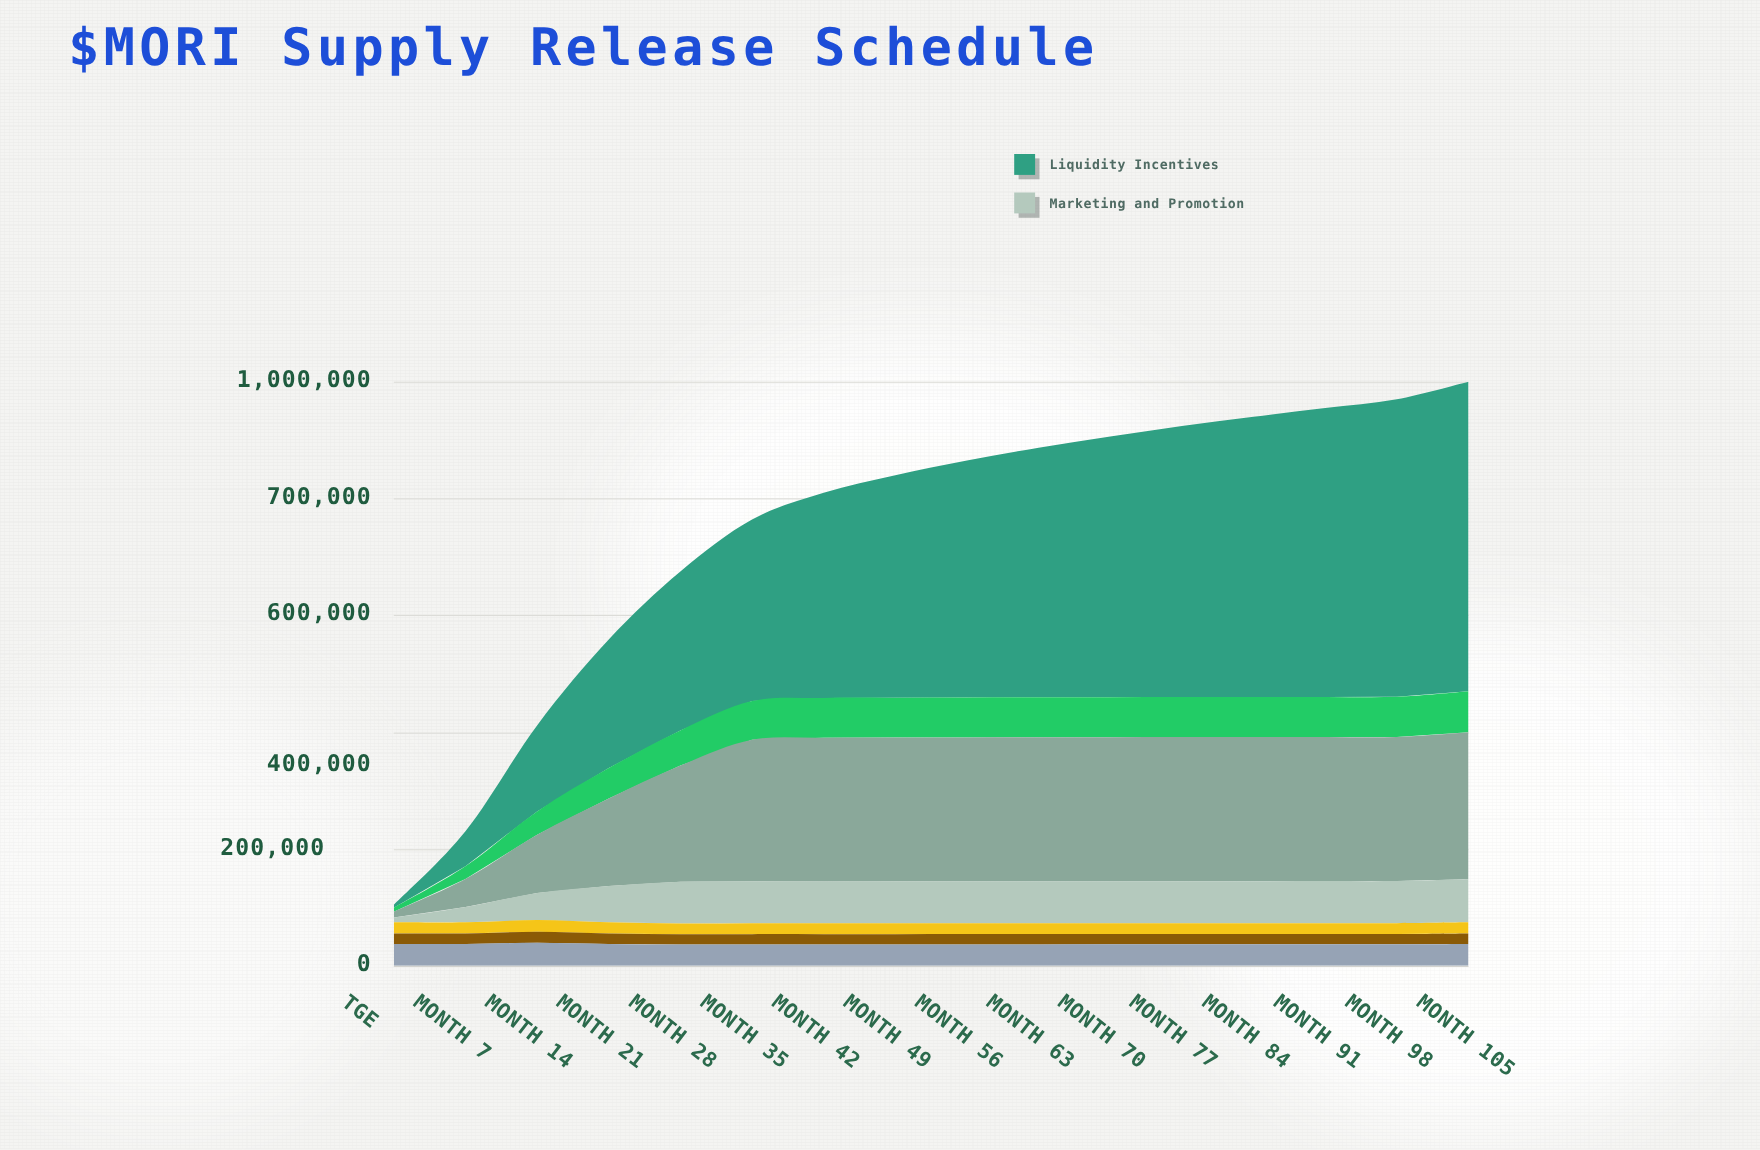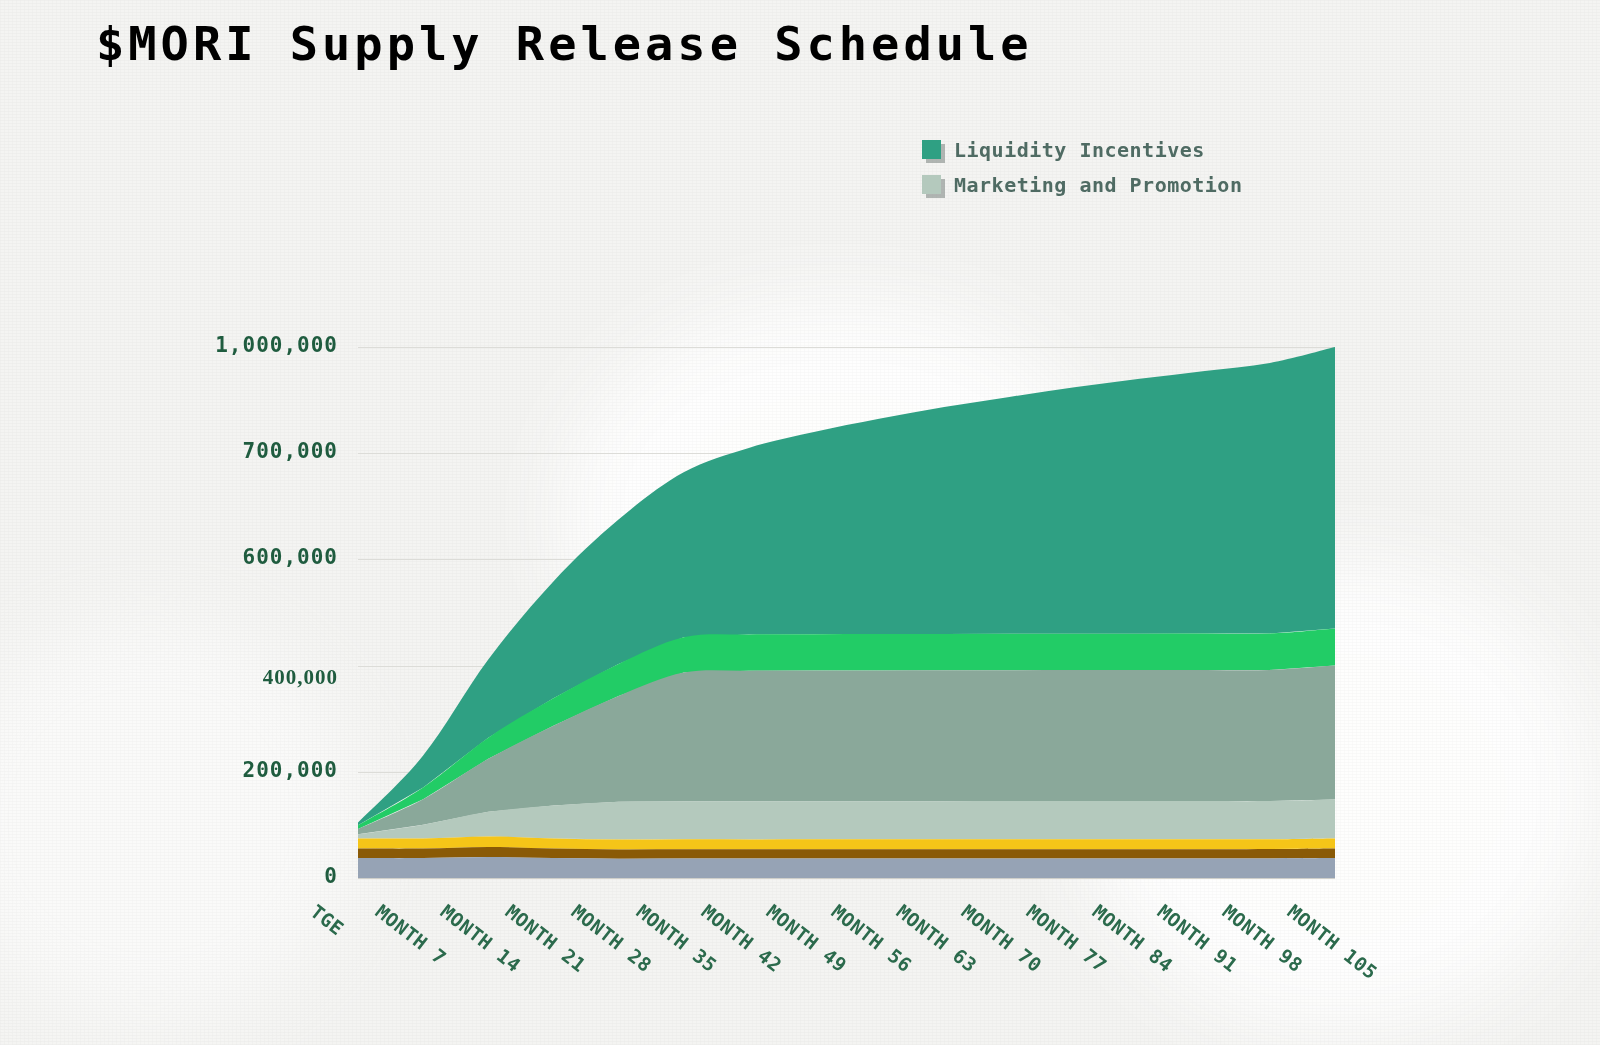--- a/index.html
+++ b/index.html
@@ -20,43 +20,43 @@
   .blob.b3{left:-60px;top:620px;width:420px;height:400px;opacity:.55;}
   .paper-noise{
     position:absolute;left:0;top:0;width:100%;height:100%;
     opacity:.035;pointer-events:none;
     background-image:
       repeating-linear-gradient(0deg, rgba(0,0,0,.5) 0 1px, transparent 1px 3px),
       repeating-linear-gradient(90deg, rgba(0,0,0,.4) 0 1px, transparent 1px 4px);
   }
 
   #title{
-    position:absolute;left:96px;top:16px;
+    position:absolute;left:62px;top:16px;
     font-family:"DejaVu Sans Mono", monospace;
     font-size:47px;font-weight:bold;letter-spacing:4px;
-    color:#000000;
+    color:#1d4ed8;
     white-space:nowrap;
   }
 
   
   #legend{
     position:absolute;left:922px;top:132px;width:600px;
     display:flex;flex-wrap:wrap;
   }
   .legend-col{display:flex;flex-direction:column;}
   .legend-col.col-a{width:380px;}
   .legend-col.col-b{width:220px;}
   .legend-item{display:flex;align-items:center;height:35px;}
   .swatch{
     width:19px;height:19px;margin-right:13px;flex:0 0 auto;
     box-shadow:4px 4px 0 0 rgba(120,130,125,.55);
   }
   .legend-label{
     font-family:"DejaVu Sans Mono", monospace;
-    font-size:20px;font-weight:bold;letter-spacing:.5px;
+    font-size:12px;font-weight:bold;letter-spacing:.5px;
     color:#4f6b63;white-space:nowrap;
   }
 
   
   #chart{position:absolute;left:0;top:0;width:1600px;height:1045px;}
   #plot-svg{position:absolute;left:358px;top:347px;width:977px;height:531px;}
 
   .ytick{
     position:absolute;
     font-family:"DejaVu Sans Mono", monospace;
@@ -105,22 +105,22 @@
     <div id="grid-layer">
         <div class="baseline" style="top: 878px;"></div>
         <div class="gridline" style="top: 771.8px;"></div>
         <div class="gridline" style="top: 665.6px;"></div>
         <div class="gridline" style="top: 559.4px;"></div>
         <div class="gridline" style="top: 453.2px;"></div>
         <div class="gridline" style="top: 347px;"></div>
       </div>
     <div id="ytick-layer">
         <div class="ytick" style="left: 158px; top: 864px;">0</div>
-        <div class="ytick" style="left: 158px; top: 757.8px;">200,000</div>
-        <div class="ytick" style="left: 158px; top: 665px; font-family: Liberation Serif, serif;">400,000</div>
+        <div class="ytick" style="left: 158px; top: 757.8px; text-align: center;">200,000</div>
+        <div class="ytick" style="left: 158px; top: 682px;">400,000</div>
         <div class="ytick" style="left: 158px; top: 545.4px;">600,000</div>
         <div class="ytick" style="left: 158px; top: 439.2px;">700,000</div>
         <div class="ytick" style="left: 158px; top: 333px;">1,000,000</div>
       </div>
     <svg id="plot-svg" viewBox="0 0 977 531" preserveAspectRatio="none">
         <path d="M 0.00 475.51 C 10.86 464.36, 43.42 435.77, 65.13 408.60 C 86.84 381.44, 108.56 341.52, 130.27 312.49 C 151.98 283.47, 173.69 257.76, 195.40 234.44 C 217.11 211.12, 238.82 190.76, 260.53 172.57 C 282.24 154.39, 303.96 137.26, 325.67 125.32 C 347.38 113.37, 369.09 107.62, 390.80 100.89 C 412.51 94.16, 434.22 89.83, 455.93 84.96 C 477.64 80.09, 499.36 75.84, 521.07 71.69 C 542.78 67.53, 564.49 63.63, 586.20 60.00 C 607.91 56.37, 629.62 53.19, 651.33 49.91 C 673.04 46.64, 694.76 43.36, 716.47 40.36 C 738.18 37.35, 759.89 34.60, 781.60 31.86 C 803.31 29.12, 825.02 26.55, 846.73 23.90 C 868.44 21.24, 890.16 19.91, 911.87 15.93 C 933.58 11.95, 966.14 2.66, 977.00 0.00 L 977.00 281.43 L 911.87 286.47 L 846.73 286.55 L 781.60 286.63 L 716.47 286.72 L 651.33 286.82 L 586.20 286.93 L 521.07 287.07 L 455.93 287.23 L 390.80 287.44 L 325.67 290.29 L 260.53 316.98 L 195.40 351.26 L 130.27 390.63 L 65.13 440.46 L 0.00 478.17 Z" fill="#2fa083" stroke="none"></path>
         <path d="M 0.00 478.17 C 10.86 471.88, 43.42 455.05, 65.13 440.46 C 86.84 425.88, 108.56 405.50, 130.27 390.63 C 151.98 375.76, 173.69 363.53, 195.40 351.26 C 217.11 338.98, 238.82 327.14, 260.53 316.98 C 282.24 306.81, 303.96 295.21, 325.67 290.29 C 347.38 285.37, 369.09 287.95, 390.80 287.44 C 412.51 286.93, 434.22 287.30, 455.93 287.23 C 477.64 287.17, 499.36 287.12, 521.07 287.07 C 542.78 287.02, 564.49 286.97, 586.20 286.93 C 607.91 286.89, 629.62 286.86, 651.33 286.82 C 673.04 286.78, 694.76 286.75, 716.47 286.72 C 738.18 286.69, 759.89 286.66, 781.60 286.63 C 803.31 286.60, 825.02 286.58, 846.73 286.55 C 868.44 286.52, 890.16 287.33, 911.87 286.47 C 933.58 285.62, 966.14 282.27, 977.00 281.43 L 977.00 318.60 L 911.87 322.89 L 846.73 322.96 L 781.60 323.03 L 716.47 323.10 L 651.33 323.19 L 586.20 323.28 L 521.07 323.40 L 455.93 323.54 L 390.80 323.72 L 325.67 325.56 L 260.53 348.95 L 195.40 378.87 L 130.27 411.84 L 65.13 452.15 L 0.00 481.88 Z" fill="#22cc66" stroke="none"></path>
         <path d="M 0.00 481.88 C 10.86 476.93, 43.42 463.82, 65.13 452.15 C 86.84 440.47, 108.56 424.05, 130.27 411.84 C 151.98 399.63, 173.69 389.35, 195.40 378.87 C 217.11 368.39, 238.82 357.84, 260.53 348.95 C 282.24 340.07, 303.96 329.77, 325.67 325.56 C 347.38 321.36, 369.09 324.06, 390.80 323.72 C 412.51 323.38, 434.22 323.59, 455.93 323.54 C 477.64 323.49, 499.36 323.44, 521.07 323.40 C 542.78 323.36, 564.49 323.32, 586.20 323.28 C 607.91 323.25, 629.62 323.22, 651.33 323.19 C 673.04 323.16, 694.76 323.13, 716.47 323.10 C 738.18 323.07, 759.89 323.05, 781.60 323.03 C 803.31 323.00, 825.02 322.98, 846.73 322.96 C 868.44 322.93, 890.16 323.62, 911.87 322.89 C 933.58 322.16, 966.14 319.32, 977.00 318.60 L 977.00 452.41 L 911.87 454.00 L 846.73 454.02 L 781.60 454.05 L 716.47 454.08 L 651.33 454.11 L 586.20 454.14 L 521.07 454.19 L 455.93 454.24 L 390.80 454.31 L 325.67 454.22 L 260.53 454.67 L 195.40 458.52 L 130.27 464.86 L 65.13 477.63 L 0.00 487.19 Z" fill="#8aa89a" stroke="none"></path>
         <path d="M 0.00 487.19 C 10.86 485.60, 43.42 481.36, 65.13 477.63 C 86.84 473.91, 108.56 468.05, 130.27 464.86 C 151.98 461.68, 173.69 460.22, 195.40 458.52 C 217.11 456.82, 238.82 455.39, 260.53 454.67 C 282.24 453.96, 303.96 454.28, 325.67 454.22 C 347.38 454.16, 369.09 454.30, 390.80 454.31 C 412.51 454.31, 434.22 454.26, 455.93 454.24 C 477.64 454.22, 499.36 454.20, 521.07 454.19 C 542.78 454.17, 564.49 454.16, 586.20 454.14 C 607.91 454.13, 629.62 454.12, 651.33 454.11 C 673.04 454.10, 694.76 454.09, 716.47 454.08 C 738.18 454.07, 759.89 454.06, 781.60 454.05 C 803.31 454.04, 825.02 454.03, 846.73 454.02 C 868.44 454.02, 890.16 454.27, 911.87 454.00 C 933.58 453.73, 966.14 452.68, 977.00 452.41 L 977.00 491.44 L 911.87 492.24 L 846.73 492.25 L 781.60 492.26 L 716.47 492.28 L 651.33 492.29 L 586.20 492.31 L 521.07 492.33 L 455.93 492.36 L 390.80 492.39 L 325.67 492.35 L 260.53 492.58 L 195.40 491.44 L 130.27 489.42 L 65.13 491.44 L 0.00 491.44 Z" fill="#b4c9bd" stroke="none"></path>
         <path d="M 0.00 491.44 C 10.86 491.44, 43.42 491.78, 65.13 491.44 C 86.84 491.10, 108.56 489.42, 130.27 489.42 C 151.98 489.42, 173.69 490.91, 195.40 491.44 C 217.11 491.97, 238.82 492.43, 260.53 492.58 C 282.24 492.73, 303.96 492.38, 325.67 492.35 C 347.38 492.32, 369.09 492.39, 390.80 492.39 C 412.51 492.40, 434.22 492.37, 455.93 492.36 C 477.64 492.35, 499.36 492.34, 521.07 492.33 C 542.78 492.33, 564.49 492.32, 586.20 492.31 C 607.91 492.31, 629.62 492.30, 651.33 492.29 C 673.04 492.29, 694.76 492.28, 716.47 492.28 C 738.18 492.27, 759.89 492.27, 781.60 492.26 C 803.31 492.26, 825.02 492.26, 846.73 492.25 C 868.44 492.25, 890.16 492.37, 911.87 492.24 C 933.58 492.10, 966.14 491.57, 977.00 491.44 L 977.00 501.53 L 911.87 502.12 L 846.73 502.13 L 781.60 502.14 L 716.47 502.15 L 651.33 502.17 L 586.20 502.18 L 521.07 502.20 L 455.93 502.21 L 390.80 502.24 L 325.67 502.21 L 260.53 502.38 L 195.40 501.53 L 130.27 500.02 L 65.13 501.53 L 0.00 501.53 Z" fill="#f5c518" stroke="none"></path>

